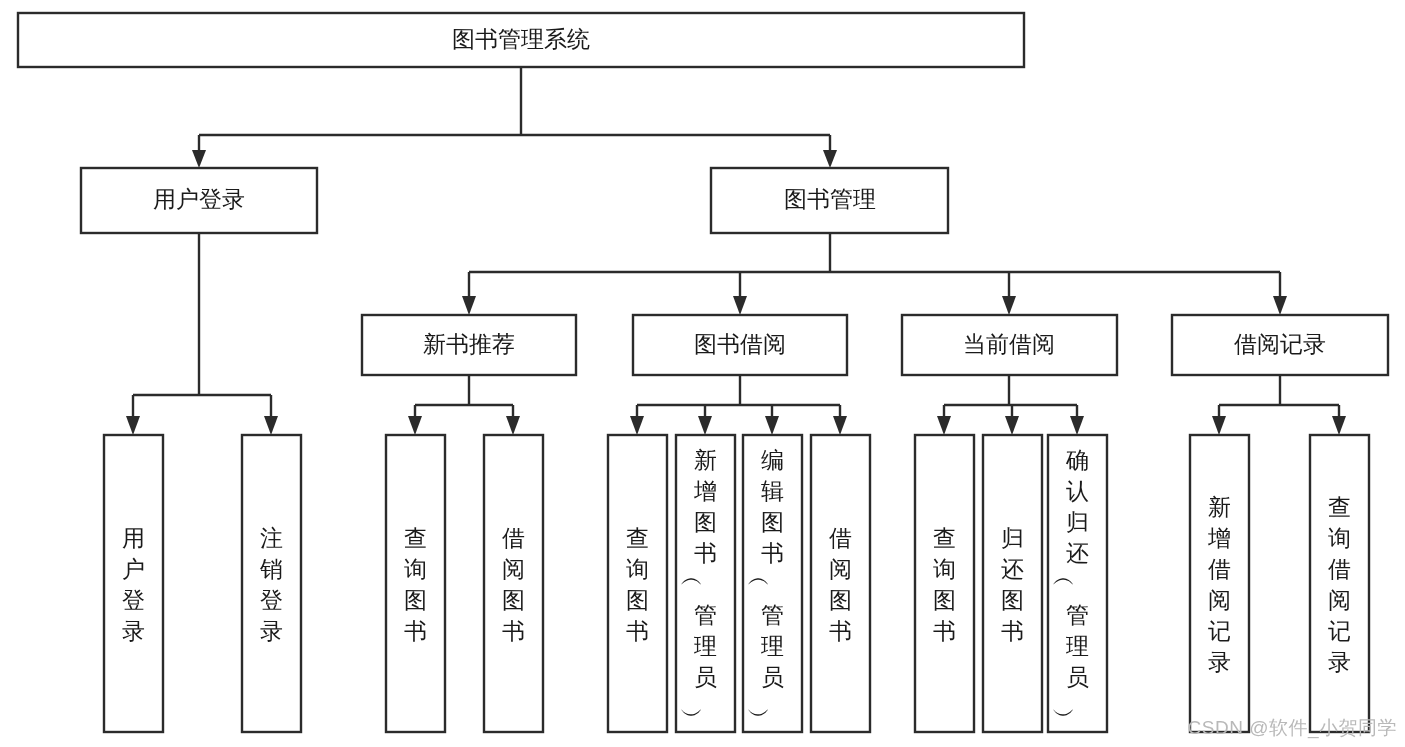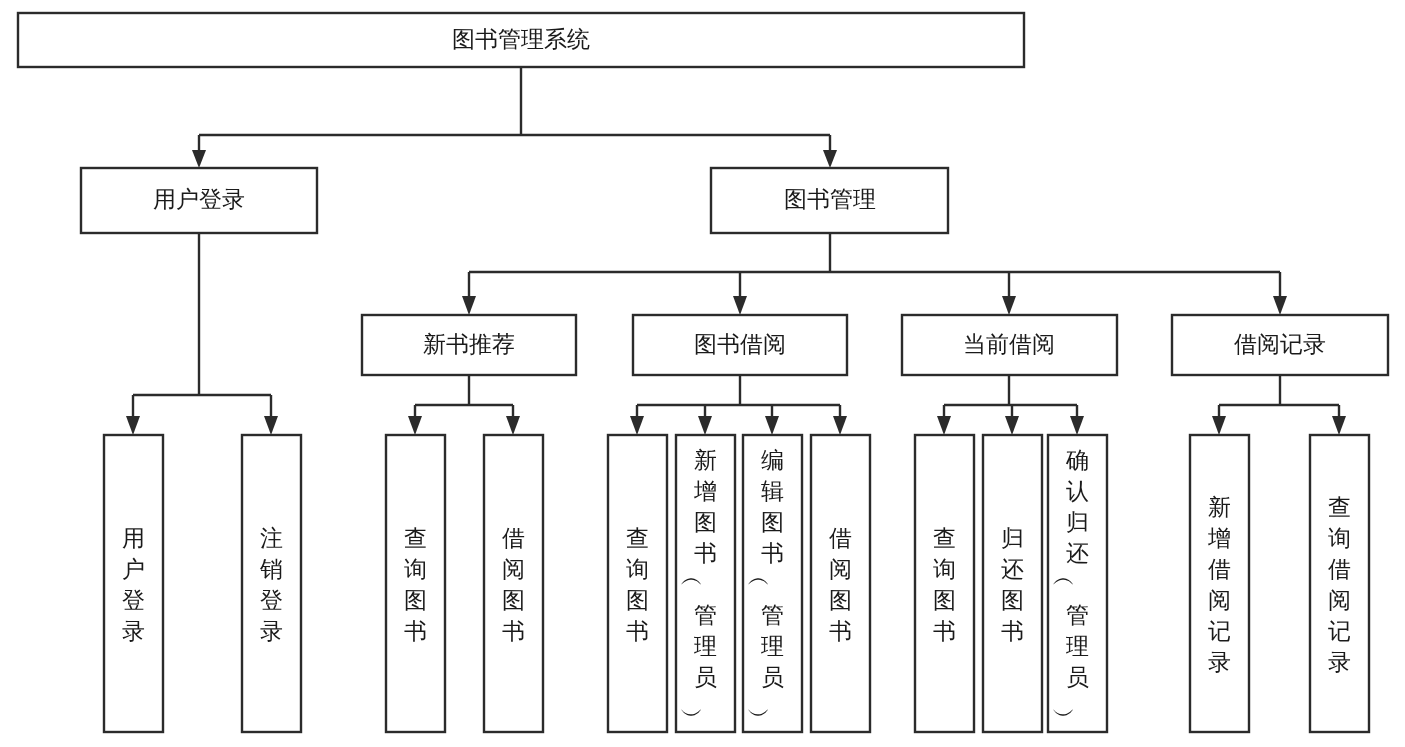--- a/index.html
+++ b/index.html
@@ -220,13 +220,14 @@
           <text class="node-label-v" x="1219.5" y="514.68" font-size="23"><tspan x="1219.5">新</tspan><tspan x="1219.5" dy="31">增</tspan><tspan x="1219.5" dy="31">借</tspan><tspan x="1219.5" dy="31">阅</tspan><tspan x="1219.5" dy="31">记</tspan><tspan x="1219.5" dy="31">录</tspan></text>
         </g>
         <g>
           <rect class="node-box" x="1310" y="435" width="59" height="297"></rect>
           <text class="node-label-v" x="1339.5" y="514.68" font-size="23"><tspan x="1339.5">查</tspan><tspan x="1339.5" dy="31">询</tspan><tspan x="1339.5" dy="31">借</tspan><tspan x="1339.5" dy="31">阅</tspan><tspan x="1339.5" dy="31">记</tspan><tspan x="1339.5" dy="31">录</tspan></text>
         </g>
       </g>
 
   </svg>
 
+  <div class="watermark-text">CSDN @软件_小贺同学</div>
 </div>
 
 </body></html>

